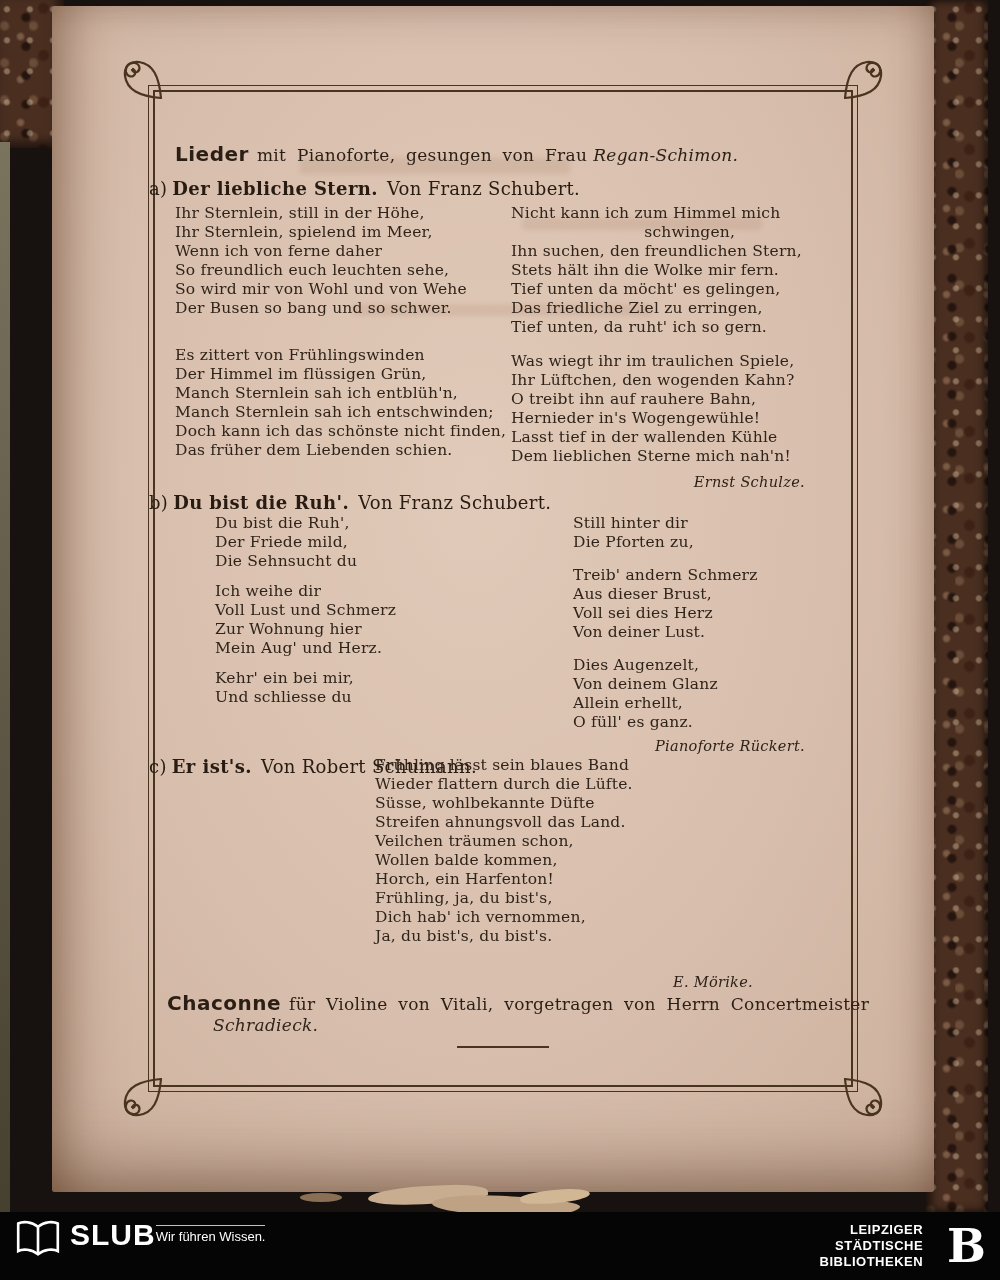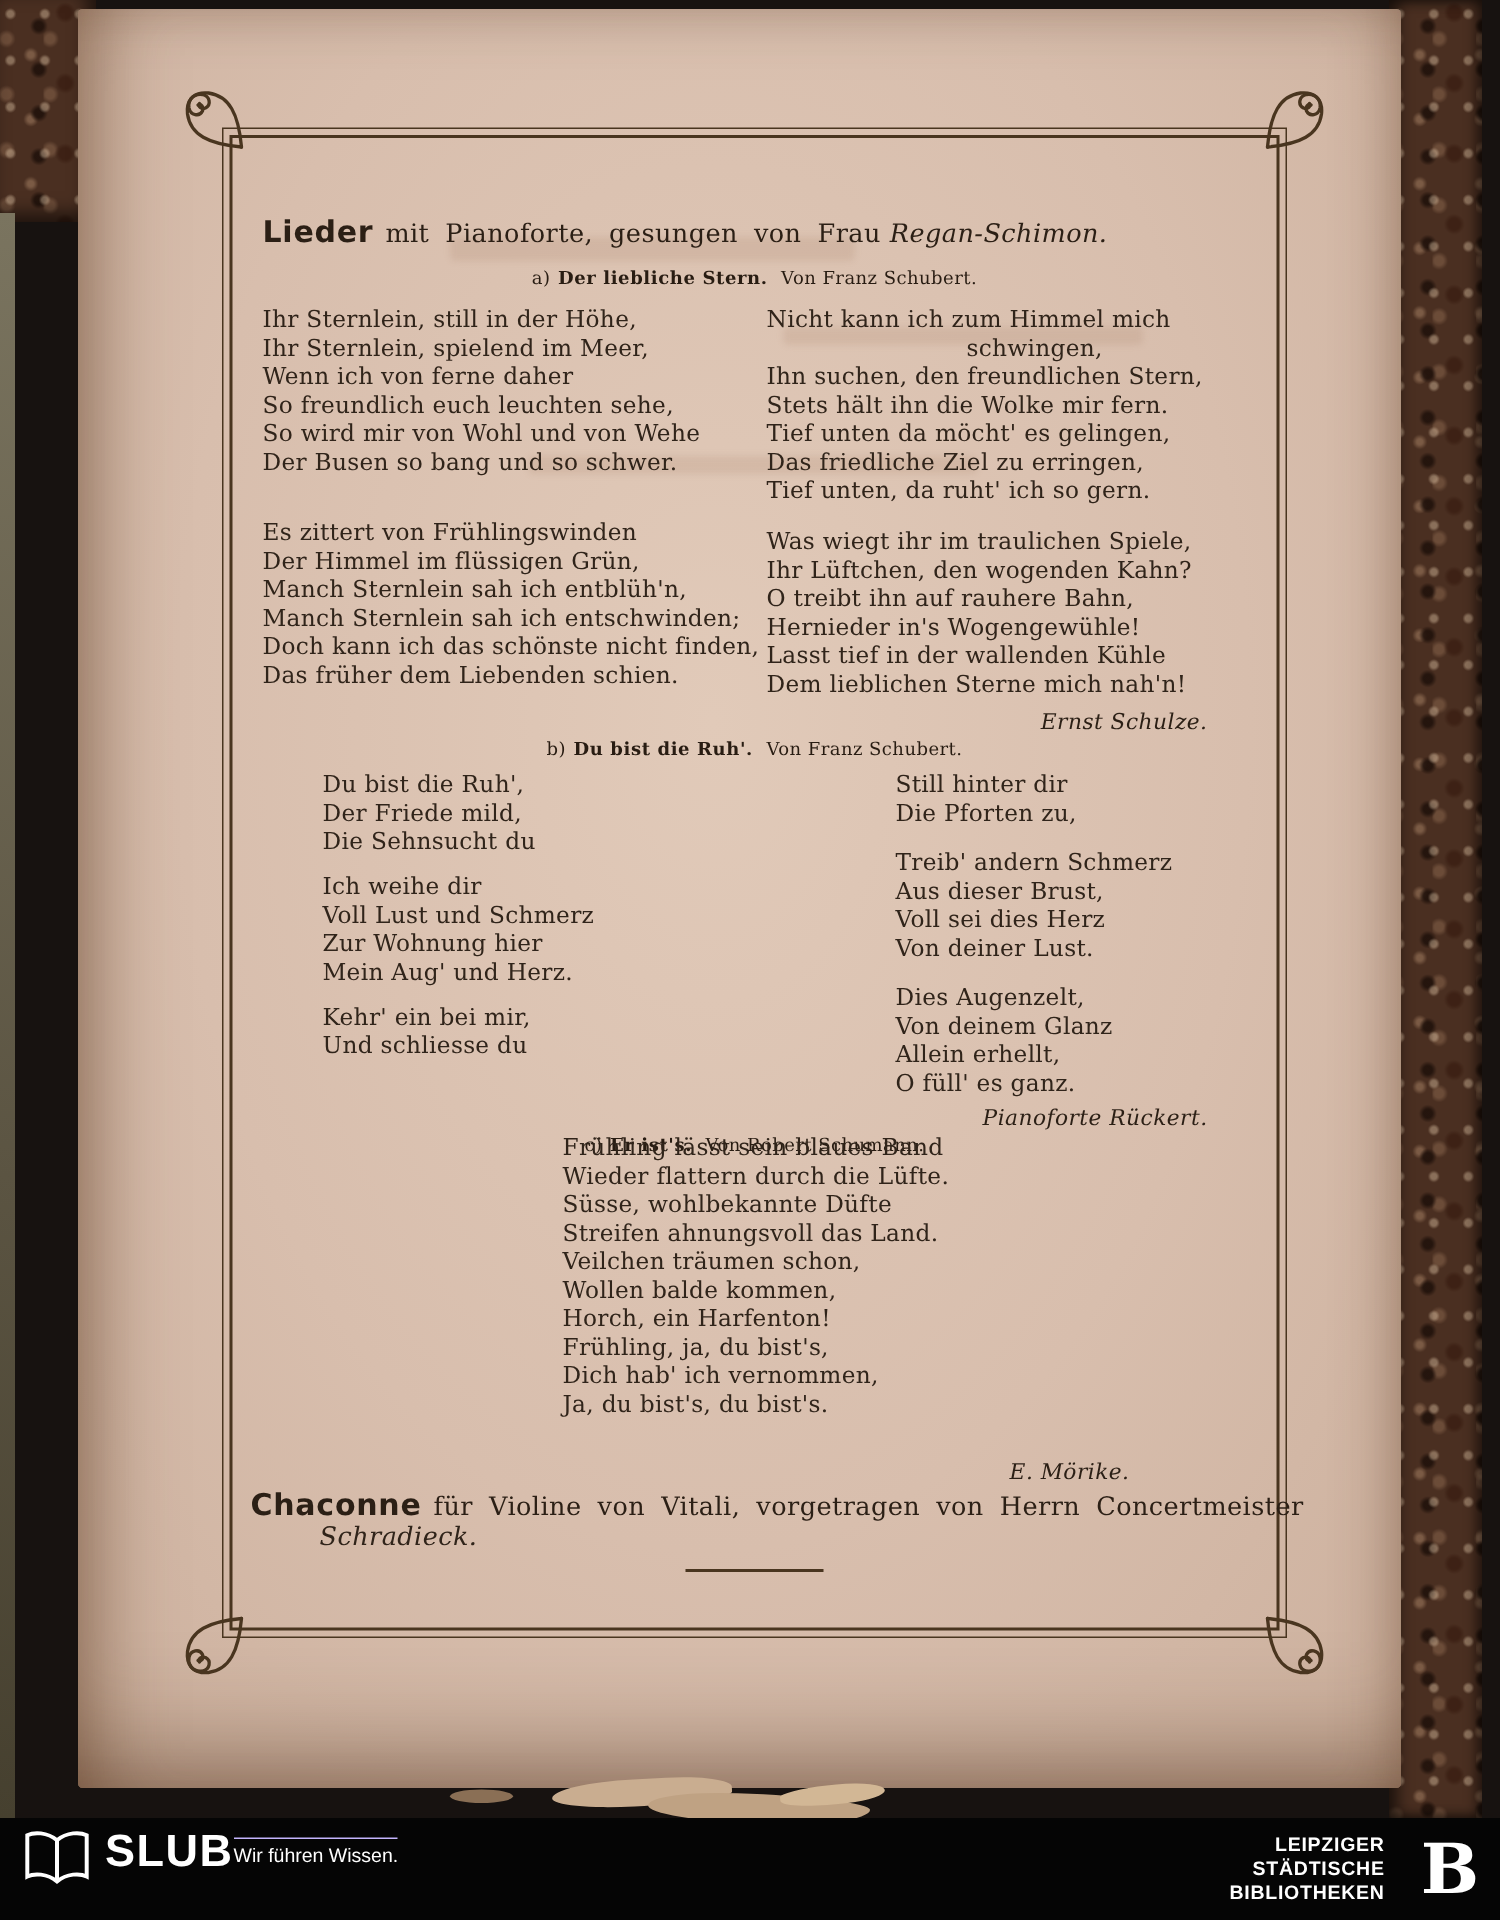--- a/index.html
+++ b/index.html
@@ -54,35 +54,35 @@
   .fl-br{right:-30px;bottom:-30px;transform:scale(-1,-1);}
 
   
   .abs{position:absolute;}
   .header-line{left:26px;top:56px;white-space:nowrap;font-size:17px;word-spacing:5px;
     letter-spacing:.3px;color:#2b1f15;}
   .lead-word{font-family:"DejaVu Sans",sans-serif;font-weight:700;font-size:20px;
     letter-spacing:.5px;margin-right:8px;word-spacing:normal;}
   .performer{font-style:italic;margin-left:6px;}
 
-  .piece-head{left:0;right:0;text-align:center;font-size:12px;letter-spacing:.3px;
+  .piece-head{left:0;right:0;font-size:18px;letter-spacing:.3px;
     white-space:nowrap;color:#281c12;}
   .piece-label{margin-right:5px;}
   .piece-title{font-weight:700;letter-spacing:.4px;}
   .piece-composer{margin-left:9px;}
   .head-a{top:92px;} .head-b{top:406px;} .head-c{top:670px;}
 
   .poem-col{font-size:15.5px;line-height:19px;letter-spacing:.2px;}
   .poem-line{white-space:pre;}
   .pA-colL{left:26px;top:118px;width:330px;}
   .pA-colR{left:362px;top:118px;width:340px;}
   .pA-colL .stanza + .stanza{margin-top:28px;}
   .pA-colR .stanza + .stanza{margin-top:15px;}
   .pB-colL{left:66px;top:428px;width:300px;}
-  .pB-colR{left:448px;top:428px;width:300px;}
+  .pB-colR{left:424px;top:428px;width:300px;}
   .pB-colL .stanza + .stanza{margin-top:11px;}
   .pB-colR .stanza + .stanza{margin-top:14px;}
   .pC-col{left:226px;top:670px;width:340px;}
 
   .attribution{font-style:italic;font-size:14.5px;letter-spacing:.3px;color:#2b1f15;}
   .attr-a{top:388px;right:52px;} .attr-b{top:652px;right:52px;} .attr-c{top:888px;right:104px;}
 
   .closing1{left:18px;top:905px;white-space:nowrap;font-size:17px;word-spacing:5px;
     letter-spacing:.3px;color:#2b1f15;}
   .closing2{left:64px;top:929px;font-style:italic;font-size:17px;letter-spacing:.3px;}

